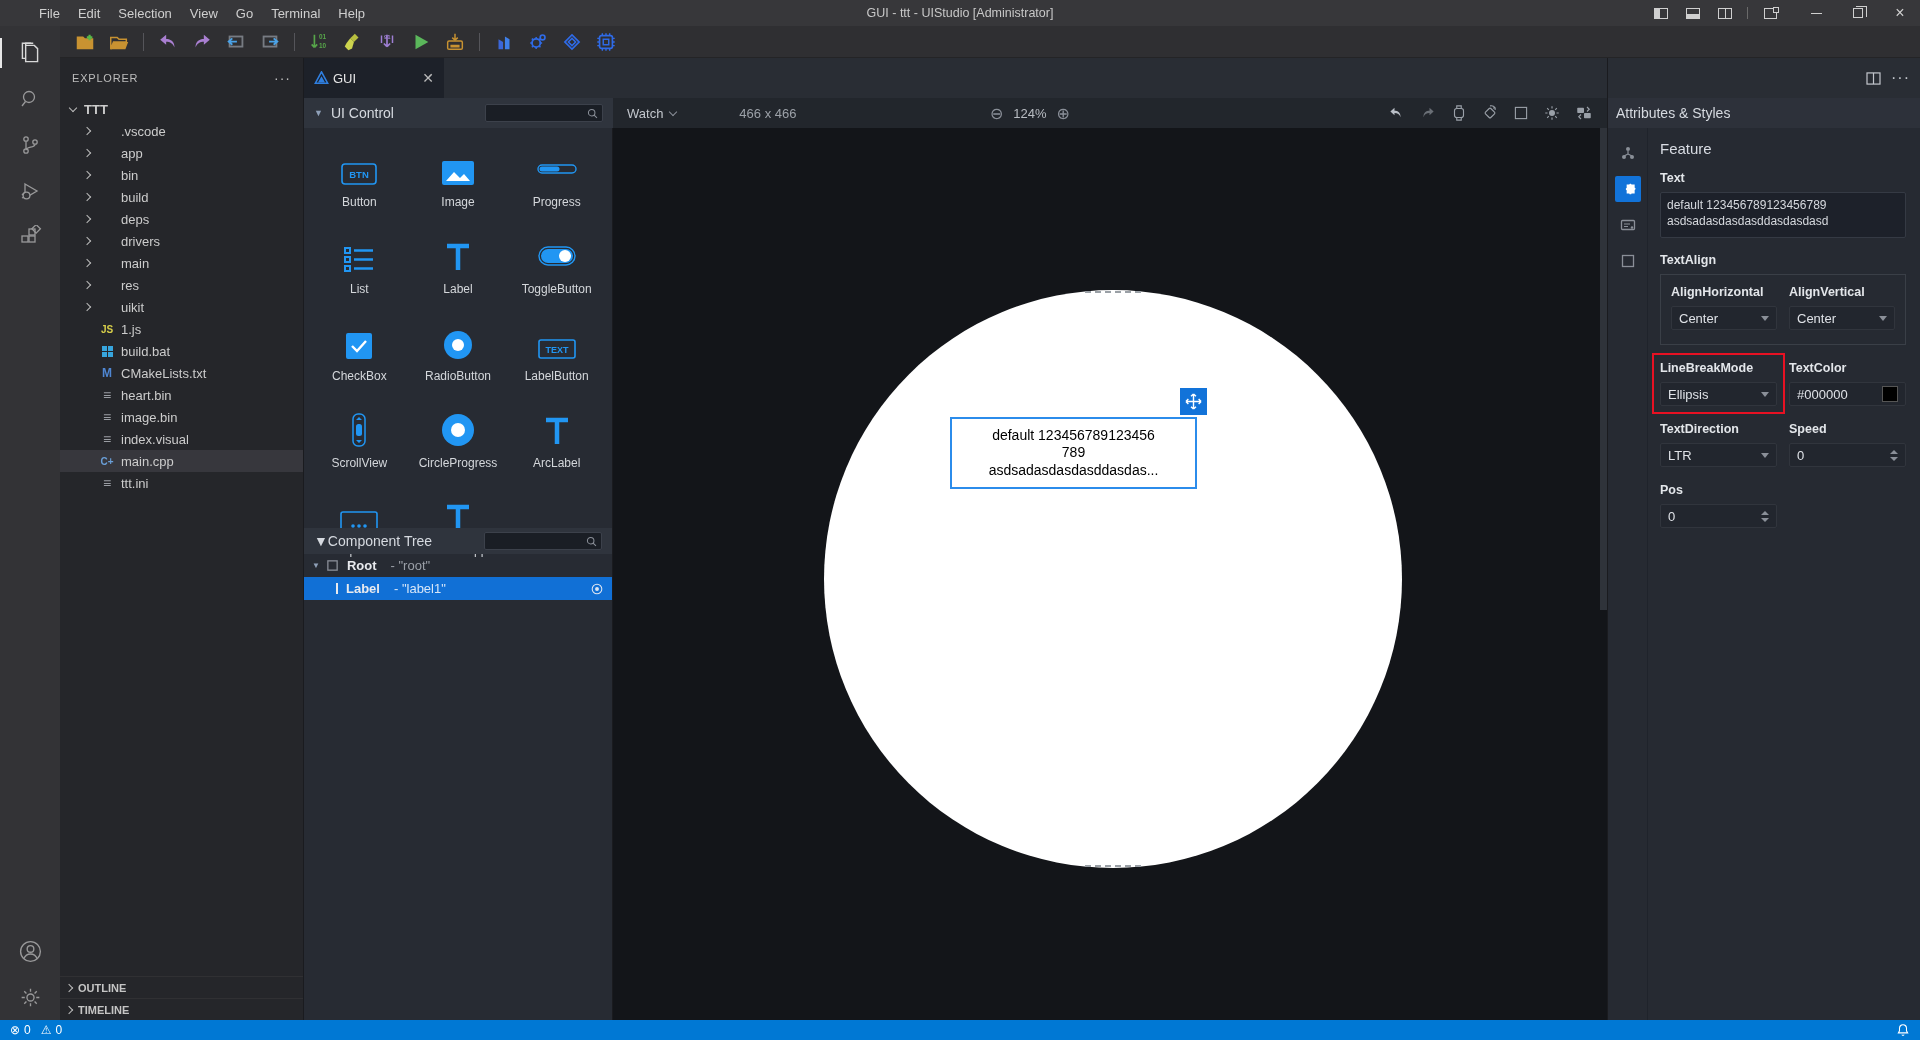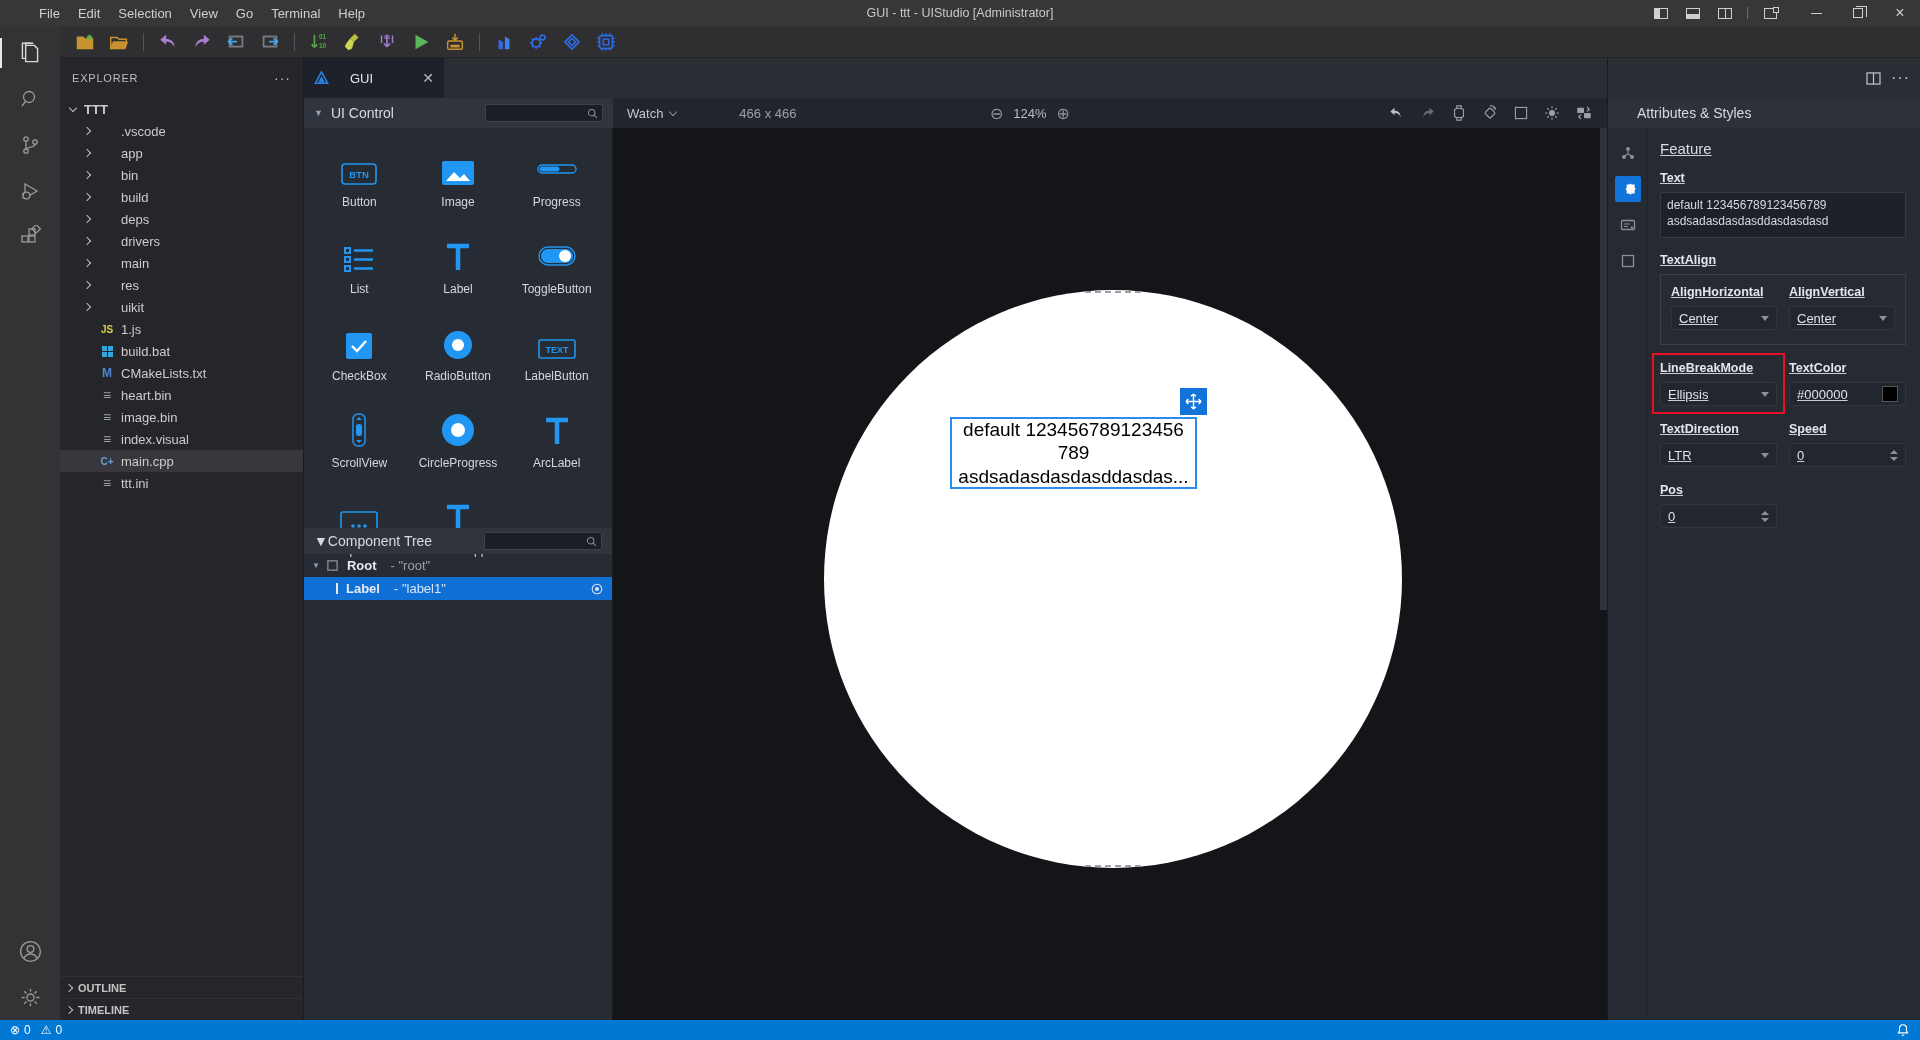--- a/index.html
+++ b/index.html
@@ -66,21 +66,21 @@
   .trow.bat .ficon::before{content:"";width:11px;height:11px;background:
       linear-gradient(#25262a,#25262a) 5px 0/1px 11px no-repeat,
       linear-gradient(#25262a,#25262a) 0 5px/11px 1px no-repeat,#37a5dd;}
   .sb-bottom{margin-top:auto;}
   .sb-sec{height:22px;display:flex;align-items:center;border-top:1px solid #303033;font-size:11px;font-weight:bold;color:#c5c5c5;padding-left:6px;cursor:pointer;}
   .sb-sec .chev{margin-right:6px;}
 
   
   .center{width:1304px;display:flex;flex-direction:column;background:#262a32;border-right:1px solid #1a1b1f;min-width:0;}
   .tabbar{height:40px;background:#292d34;display:flex;align-items:flex-end;}
-  .tab{width:140px;height:40px;background:#1d2129;display:flex;align-items:center;gap:21px;padding:0 10px;font-size:13px;color:#e6e6e6;cursor:pointer;}
+  .tab{width:140px;height:40px;background:#1d2129;display:flex;align-items:center;gap:4px;padding:0 10px;font-size:13px;color:#e6e6e6;cursor:pointer;}
   .tab .close{margin-left:auto;color:#bbb;font-size:14px;cursor:pointer;}
   .subheads{display:flex;height:30px;}
   .panehead{background:#2f343d;display:flex;align-items:center;padding:0 10px;font-size:14px;color:#d6dae0;}
   .panehead .tri{color:#8fa0b8;font-size:9px;margin-right:8px;}
   .uicol-head{width:309px;}
   .searchbox{margin-left:auto;width:118px;height:18px;background:#1a1e25;border:1px solid #3c414b;border-radius:2px;display:flex;align-items:center;}
   .searchbox input{flex:1;background:transparent;border:none;outline:none;color:#ccc;font-size:11px;padding:0 4px;min-width:0;}
   .canvas-head{flex:1;background:#22262c;display:flex;align-items:center;padding:0 14px;font-size:13px;color:#c3c7cd;gap:17px;}
   .watch-dd{display:flex;align-items:center;gap:7px;cursor:pointer;}
   .canvas-size{margin-left:38px;color:#9ca1a8;}
@@ -105,34 +105,34 @@
   .ct-row.sel .name{color:#d7e6f8;}
   .ct-row .eye{margin-left:auto;}
   .ct-type{font-weight:bold;margin-left:8px;color:#e8eaee;}
   .frame-ic{margin-left:6px;}
   .lbl-bar{width:2px;height:11px;background:#e8eaee;margin-left:24px;}
 
   
   .canvas{flex:1;position:relative;background:#131519;overflow:hidden;}
   .watchface{position:absolute;left:211px;top:162px;width:578px;height:578px;border-radius:50%;background:#fff;}
   .dashes{position:absolute;left:472px;width:56px;border-top:2px dashed #9aa0a6;}
-  .canv-label{position:absolute;left:337px;top:289px;width:247px;height:72px;border:2px solid #2b8ceb;color:#000;font-size:19px;line-height:1.22;text-align:center;display:flex;flex-direction:column;justify-content:center;cursor:move;}
+  .canv-label{position:absolute;left:337px;top:289px;width:247px;height:72px;border:2px solid #2b8ceb;color:#000;font-size:14px;line-height:1.22;text-align:center;display:flex;flex-direction:column;justify-content:center;cursor:move;}
   .movehandle{position:absolute;left:567px;top:260px;width:27px;height:27px;background:#1273d9;display:flex;align-items:center;justify-content:center;cursor:move;}
   .cscroll{position:absolute;right:0;top:0;width:7px;height:482px;background:#2f333a;}
 
   
   .rightpanel{width:312px;background:#262a32;display:flex;flex-direction:column;}
   .rp-tabrow{height:40px;display:flex;align-items:center;justify-content:flex-end;gap:10px;padding-right:10px;background:#292d34;color:#c2c6cc;}
   .rp-tabrow .ic{cursor:pointer;display:flex;align-items:center;}
-  .rp-title{height:30px;background:#2d313a;display:flex;align-items:center;padding:0 29px;font-size:14px;color:#d6dae0;}
+  .rp-title{height:30px;background:#2d313a;display:flex;align-items:center;padding:0 8px;font-size:14px;color:#d6dae0;}
   .rp-body{flex:1;display:flex;min-height:0;}
   .rail{width:40px;display:flex;flex-direction:column;align-items:center;gap:10px;padding-top:12px;border-right:1px solid #1f232b;}
   .rail .ritem{width:26px;height:26px;display:flex;align-items:center;justify-content:center;border-radius:2px;cursor:pointer;}
   .rail .ritem.active{background:#1273d9;}
-  .attr{flex:1;padding:12px 14px 0 12px;font-size:13px;overflow:hidden;text-decoration:underline;}
+  .attr{flex:1;padding:12px 14px 0 12px;font-size:13px;overflow:hidden;}
   .sec-title{font-size:15px;color:#d8dce3;margin-bottom:14px;}
   .flabel{font-weight:bold;font-size:12.5px;color:#e3e6ea;margin-bottom:7px;}
   .txtarea{width:100%;height:46px;background:#1d212a;border:1px solid #353a44;color:#d6d9de;font-size:12px;line-height:1.35;padding:4px 6px;resize:none;outline:none;border-radius:2px;}
   .groupbox{border:1px solid #3a3f47;padding:10px 10px 14px;margin-bottom:16px;}
   .grid2{display:grid;grid-template-columns:1fr 1fr;column-gap:12px;row-gap:16px;}
   .dd,.spin,.colorin{height:24px;background:#22262e;border:1px solid #31353d;border-radius:2px;display:flex;align-items:center;padding:0 7px;color:#dfe2e7;cursor:pointer;}
   .dd .caret{margin-left:auto;width:0;height:0;border-left:4px solid transparent;border-right:4px solid transparent;border-top:5px solid #8a8f98;}
   .spin .arrows{margin-left:auto;display:flex;flex-direction:column;gap:3px;}
   .spin .arrows i{width:0;height:0;border-left:4px solid transparent;border-right:4px solid transparent;display:block;}
   .spin .arrows .up{border-bottom:4px solid #8a8f98;}

